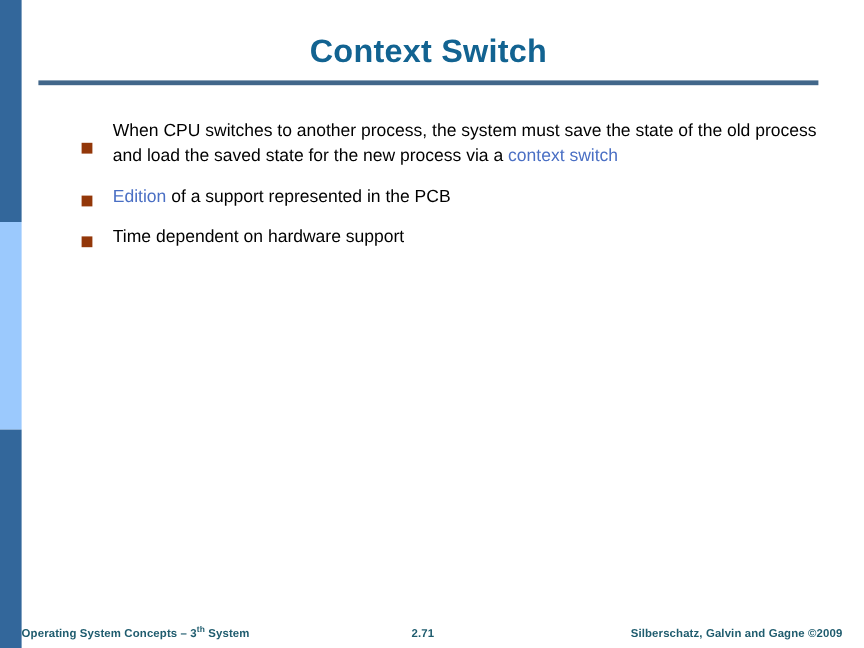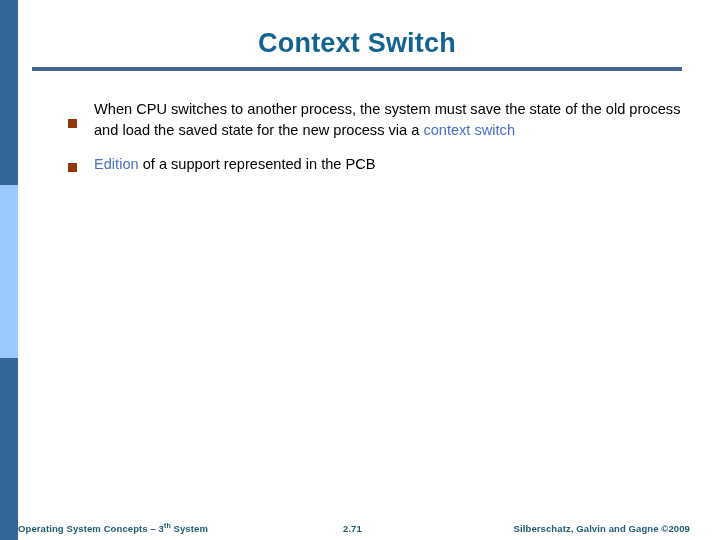--- a/index.html
+++ b/index.html
@@ -91,21 +91,21 @@
     position: absolute;
     bottom: 6px;
     color: #1F5C6E;
     font-size: 9.5px;
     font-weight: bold;
     letter-spacing: 0.1px;
     white-space: nowrap;
   }
   #footer-left  { left: 18px;  }
   #footer-page  { left: 343px; }
-  #footer-right { right: 30px; }
+  #footer-right { right: 18px; }
   .sup {
     font-size: 7px;
     vertical-align: super;
   }
 </style>
 </head>
 <body>
 
 <div id="sidebar">
   <div class="band band-top"></div>
@@ -118,19 +118,23 @@
 
 <div id="bullets">
     <div class="bullet-row">
       <div class="bullet-marker"></div>
       <div class="bullet-text"><span>When CPU switches to another process, the system must save the state of the old process and load the saved state for the new process via a </span><span class="hl">context switch</span></div>
     </div>
     <div class="bullet-row">
       <div class="bullet-marker"></div>
       <div class="bullet-text"><span class="hl">Edition</span><span> of a support represented in the PCB</span></div>
     </div>
+    <div class="bullet-row">
+      <div class="bullet-marker"></div>
+      <div class="bullet-text"><span>Time dependent on hardware support</span></div>
+    </div>
   </div>
 
 <div class="footer-text" id="footer-left"><span>Operating System Concepts – 3</span><span class="sup">th</span><span> System</span></div>
 
 <div class="footer-text" id="footer-page">2.71</div>
 
 <div class="footer-text" id="footer-right">Silberschatz, Galvin and Gagne ©2009</div>
 
 </body></html>

